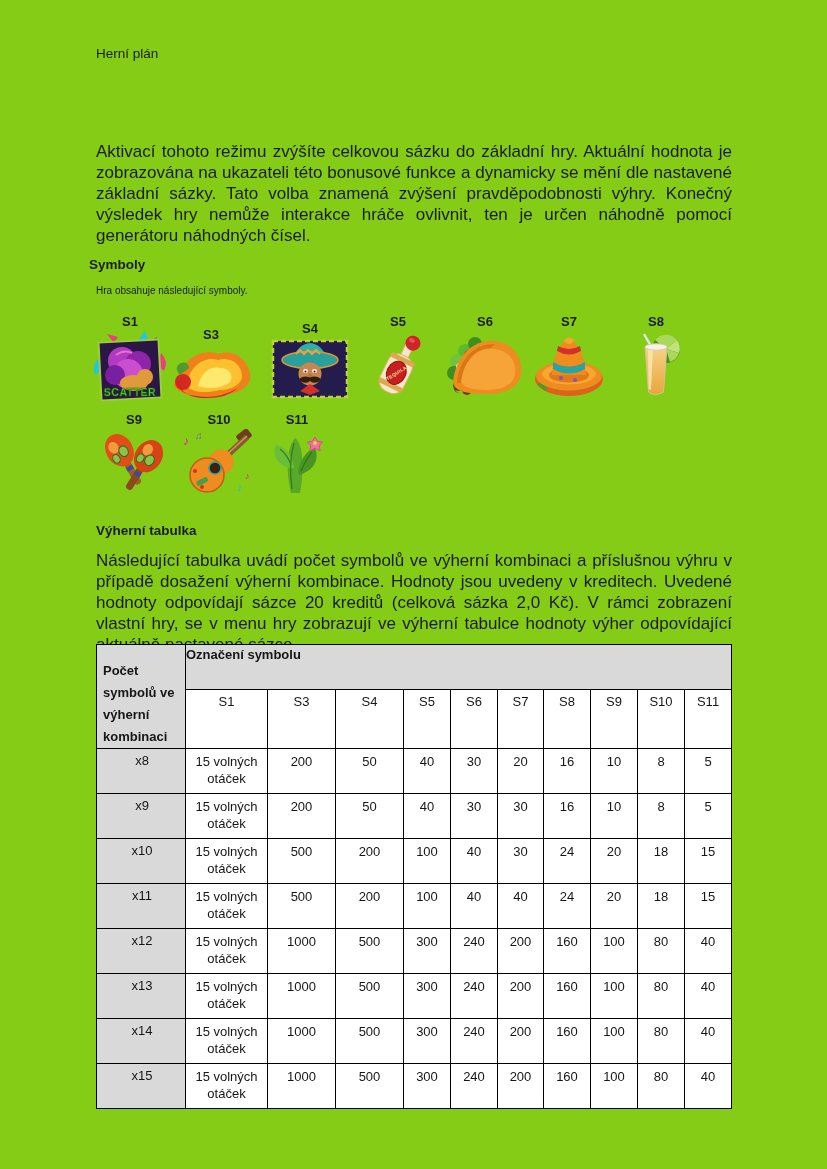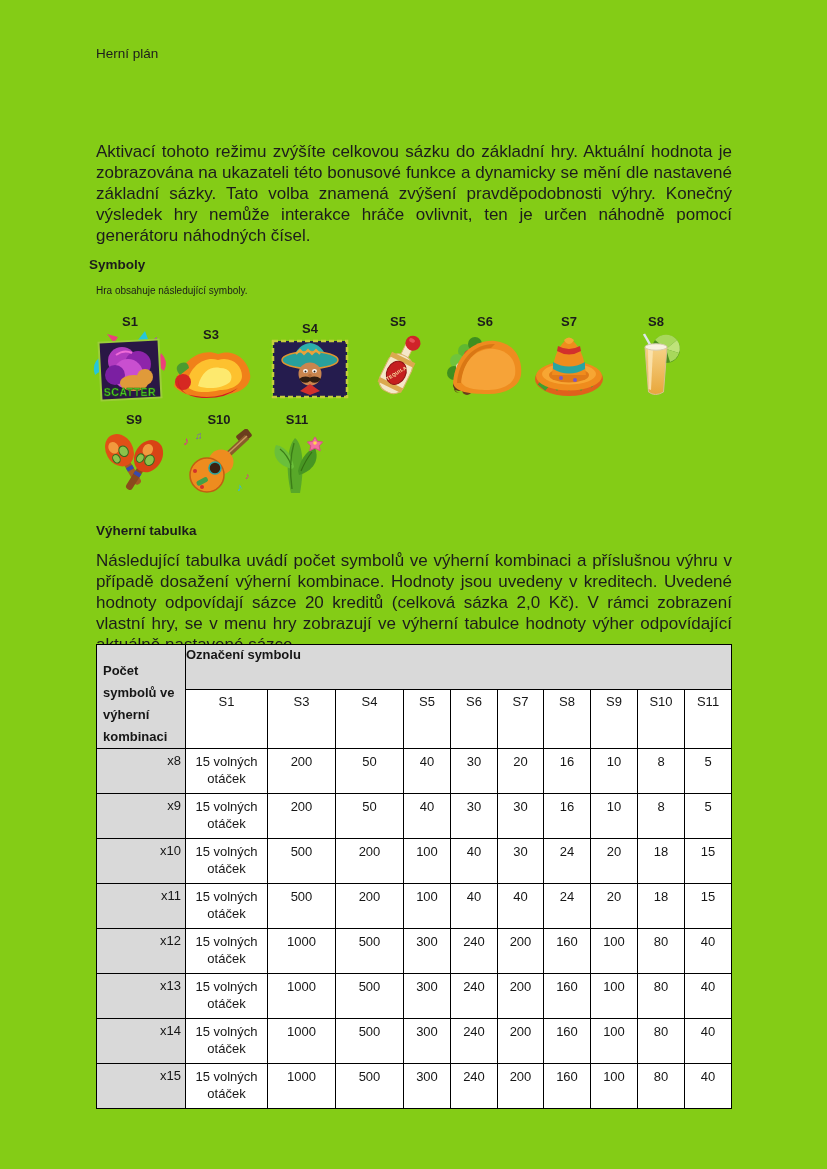--- a/index.html
+++ b/index.html
@@ -32,21 +32,21 @@
   .paytable td{border:1px solid #000;vertical-align:top;overflow:hidden;}
   .paytable .corner{
     background:#d9d9d9;font-weight:bold;text-align:left;
     padding:15px 2px 0 6px;line-height:22px;white-space:pre-line;
   }
   .paytable .ghead{
     background:#d9d9d9;font-weight:bold;text-align:left;
     height:23px;padding:2px 0 12px 0;vertical-align:top;
   }
   .paytable .colhead{height:44px;text-align:center;padding-top:4px;background:#fff;}
-  .paytable .rowlabel{background:#d9d9d9;text-align:right;padding:4px 4px 0 6px;height:40px;}
+  .paytable .rowlabel{background:#d9d9d9;text-align:center;padding:4px 4px 0 6px;height:40px;}
   .paytable .cell{background:#fff;text-align:center;padding:4px 2px 0 2px;line-height:17px;}
 </style>
 </head>
 <body>
 
 <div class="page">
 
   <div class="abs doc-title">Herní plán</div>
 
   <p class="abs para" style="left:96px;top:141px;margin:0;">Aktivací tohoto režimu zvýšíte celkovou sázku do základní hry. Aktuální hodnota je zobrazována na ukazateli této bonusové funkce a dynamicky se mění dle nastavené základní sázky. Tato volba znamená zvýšení pravděpodobnosti výhry. Konečný výsledek hry nemůže interakce hráče ovlivnit, ten je určen náhodně pomocí generátoru náhodných čísel.</p>

